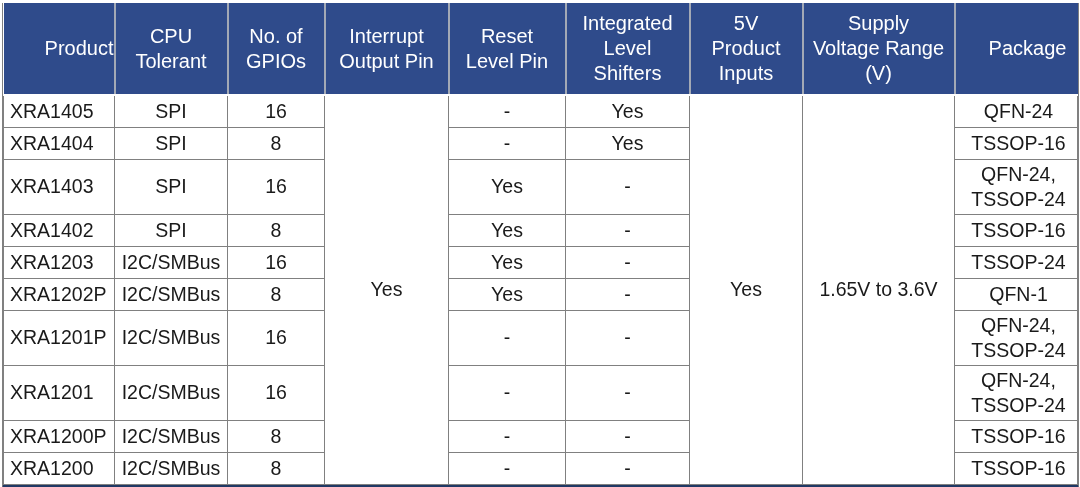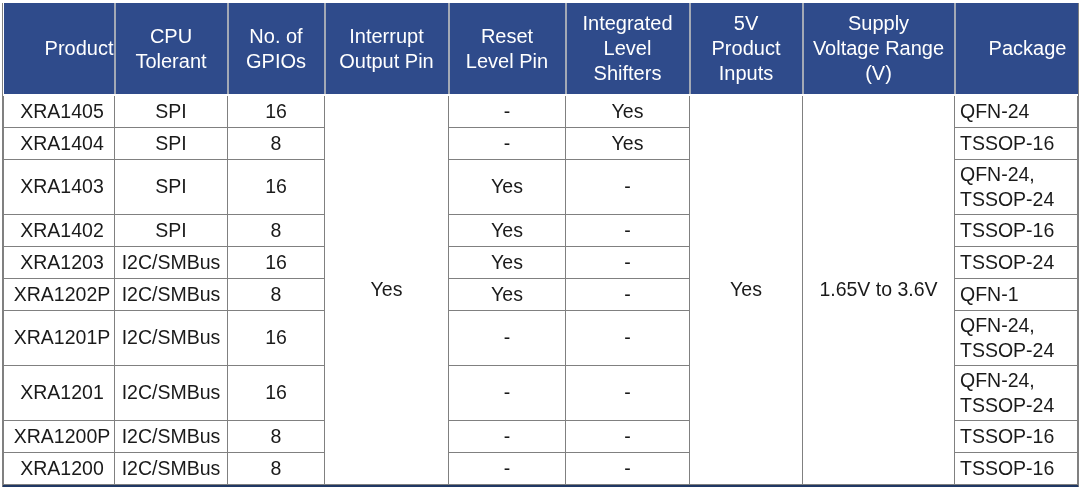--- a/index.html
+++ b/index.html
@@ -48,22 +48,22 @@
     border: 1.5px solid var(--grid-line, #808080);
     color: var(--body-text, #1a1a1a);
     font-size: 19.5px;
     line-height: 25px;
     text-align: center;
     vertical-align: middle;
     white-space: pre-line;
     padding: 0;
     background: #ffffff;
   }
-  td.align-left { text-align: center; padding-left: 6px; }
-  td.pkg { text-align: left; padding-left: 5px; }
+  td.align-left { text-align: left; padding-left: 6px; }
+  td.pkg { text-align: center; padding-left: 5px; }
 </style>
 </head>
 <body>
 
 <div class="table-wrap">
   <table>
     <colgroup>
       <col style="width:111px">
       <col style="width:113px">
       <col style="width:97px">

